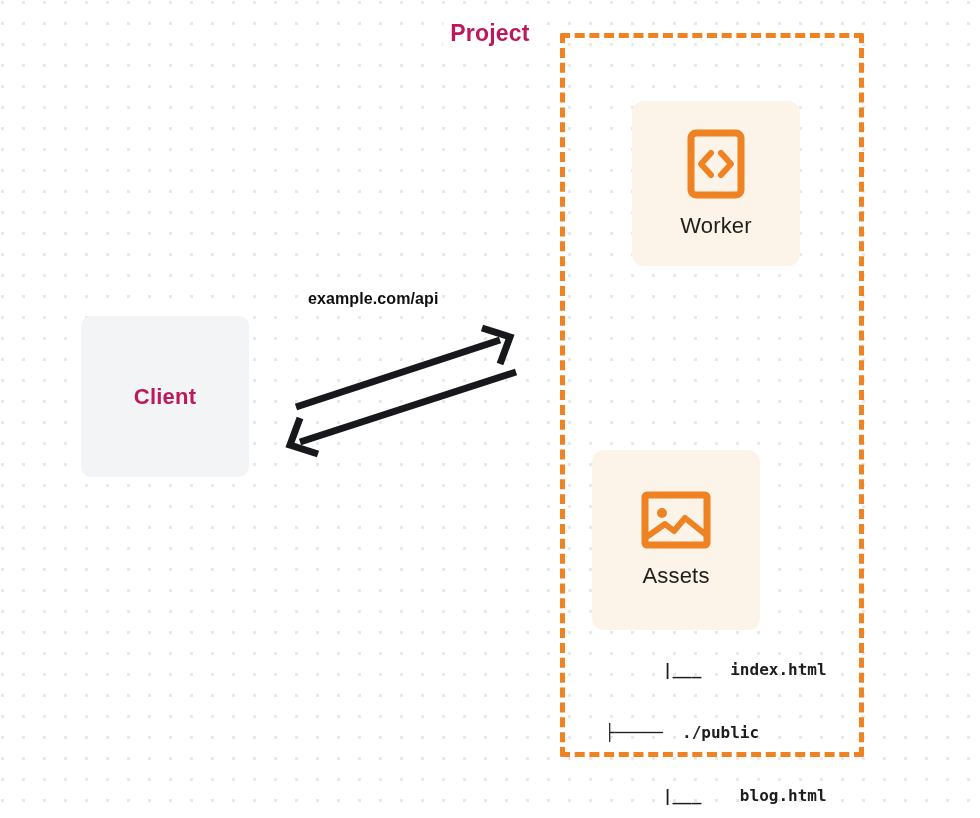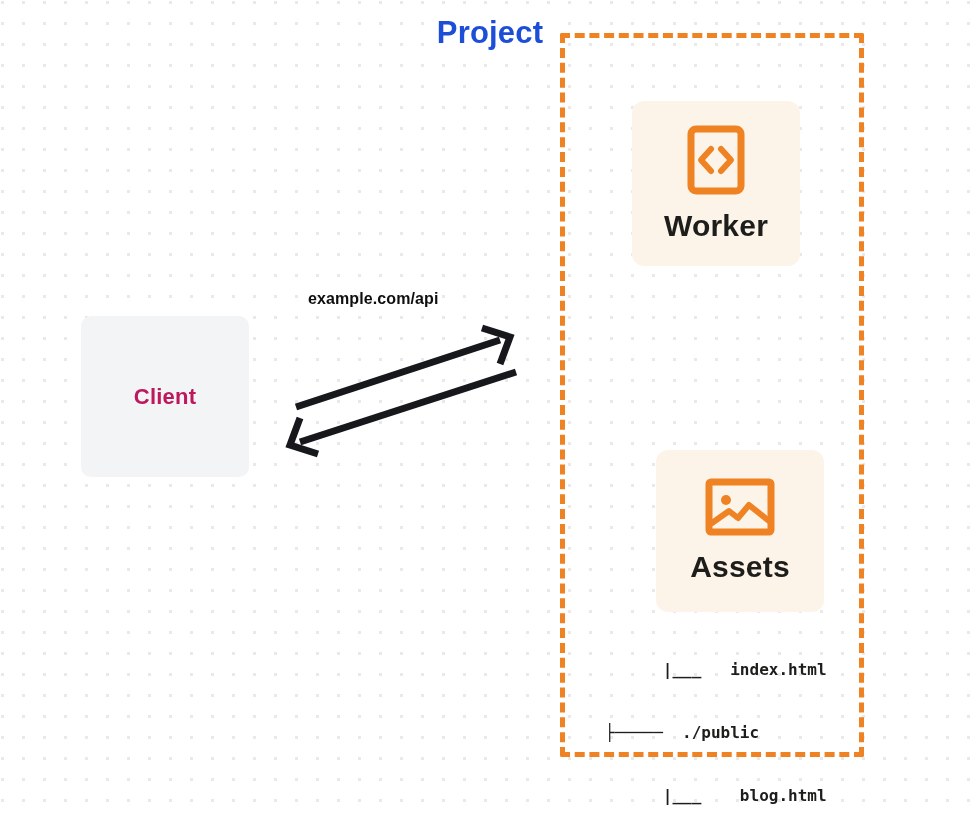--- a/index.html
+++ b/index.html
@@ -52,23 +52,23 @@
     border-radius: 2px;
     box-sizing: border-box;
   }
   .project-title {
     position: absolute;
     left: 50%;
     top: 33px;
     transform: translate(-50%, -50%);
     background: #ffffff;
     padding: 0 7px;
-    font-size: 31px;
+    font-size: 23px;
     font-weight: 700;
-    color: #1d4ed8;
+    color: #be185d;
     letter-spacing: 0.2px;
     white-space: nowrap;
   }
 
   
   .card {
     position: absolute;
     background: #fdf4e9;
     border-radius: 12px;
     display: flex;
@@ -76,32 +76,32 @@
     align-items: center;
     justify-content: center;
   }
   .card-worker {
     left: 632px;
     top: 101px;
     width: 168px;
     height: 165px;
   }
   .card-assets {
-    left: 656px;
+    left: 592px;
     top: 450px;
     width: 168px;
-    height: 162px;
+    height: 180px;
   }
   .card-icon {
     line-height: 0;
     margin-bottom: 14px;
   }
   .card-label {
-    font-size: 30px;
-    font-weight: 700;
+    font-size: 22px;
+    font-weight: 400;
     color: #1d1d1b;
     letter-spacing: 0.2px;
   }
 
   
   .file-tree {
     position: absolute;
     left: 605px;
     top: 617px;
     font-family: "DejaVu Sans Mono", "Liberation Mono", monospace;

